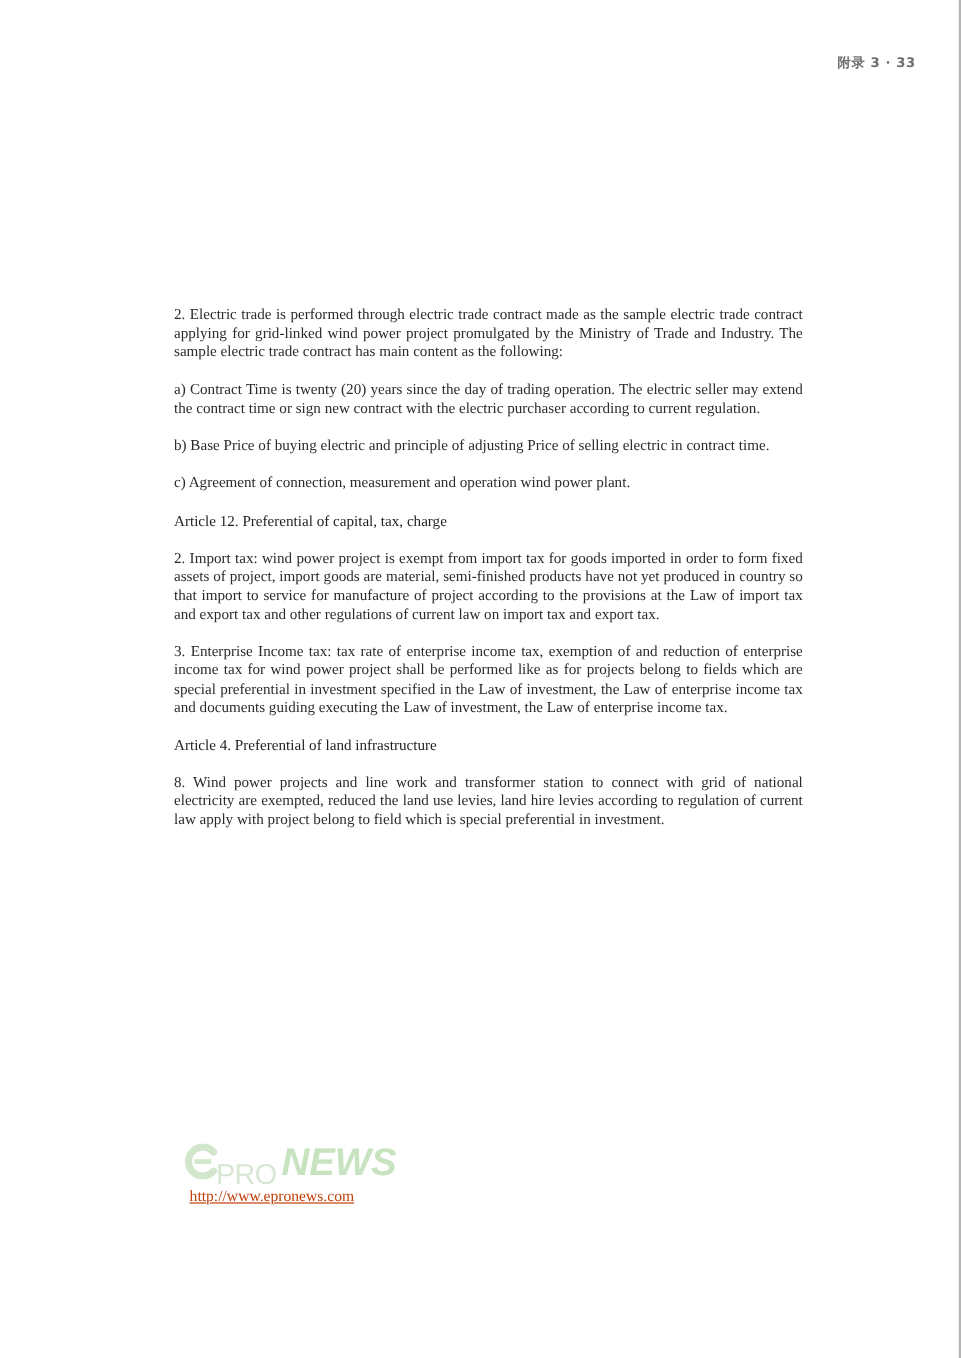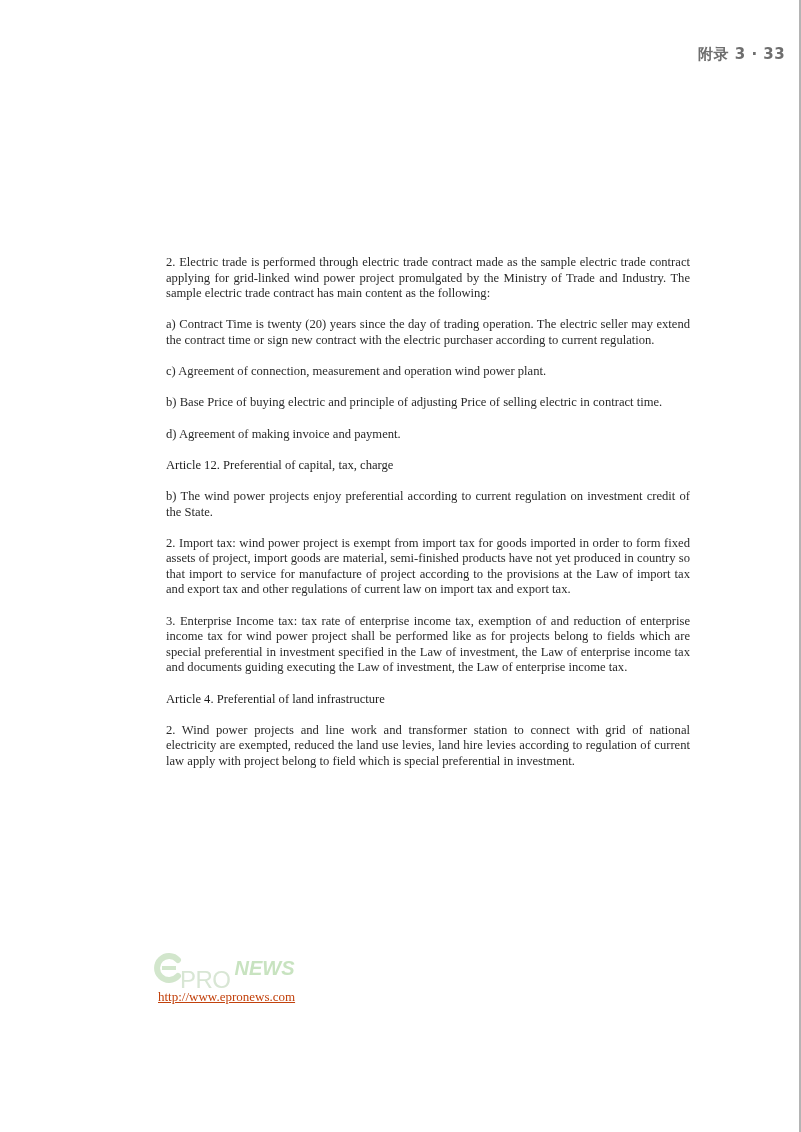--- a/index.html
+++ b/index.html
@@ -21,30 +21,30 @@
       right: 0;
       width: 2px;
       height: 1132px;
       background: #b4b4b4;
     }
     .page-header {
       position: absolute;
       top: 45px;
       left: 698px;
       font-family: "DejaVu Sans", "Liberation Sans", sans-serif;
-      font-size: 15px;
+      font-size: 11px;
       font-weight: bold;
       color: #6e6e6e;
       letter-spacing: 0.5px;
       white-space: nowrap;
     }
     .content {
       position: absolute;
       top: 255px;
-      left: 166px;
+      left: 145px;
       width: 524px;
       font-size: 12.6px;
       line-height: 15.6px;
     }
     .content p {
       margin: 0 0 15.6px 0;
       text-align: justify;
     }
     .content p.heading {
       font-weight: normal;
@@ -70,21 +70,21 @@
     .wm-pro {
       font-family: "Liberation Sans", sans-serif;
       font-size: 24px;
       color: #d8e6d4;
       letter-spacing: -0.5px;
       margin-left: -2px;
       margin-top: 24px;
     }
     .wm-news {
       font-family: "Liberation Sans", sans-serif;
-      font-size: 20px;
+      font-size: 32px;
       font-weight: bold;
       font-style: italic;
       color: #c8e3c0;
       margin-left: 4px;
     }
     .wm-url {
       font-family: "Liberation Serif", serif;
       font-size: 13px;
       color: #c2410c;
       text-decoration: underline;
@@ -95,29 +95,27 @@
 </head>
 <body>
 
 <div class="right-edge"></div>
 
 <div class="page-header">附录 3 · 33</div>
 
 <div class="content">
   <p>2. Electric trade is performed through electric trade contract made as the sample electric trade contract applying for grid-linked wind power project promulgated by the Ministry of Trade and Industry. The sample electric trade contract has main content as the following:</p>
   <p>a) Contract Time is twenty (20) years since the day of trading operation. The electric seller may extend the contract time or sign new contract with the electric purchaser according to current regulation.</p>
+  <p>b) Base Price of buying electric and principle of adjusting Price of selling electric in contract time.</p>
   <p>c) Agreement of connection, measurement and operation wind power plant.</p>
-  <p>b) Base Price of buying electric and principle of adjusting Price of selling electric in contract time.</p>
-  <p>d) Agreement of making invoice and payment.</p>
   <p class="heading">Article 12. Preferential of capital, tax, charge</p>
-  <p>b) The wind power projects enjoy preferential according to current regulation on investment credit of the State.</p>
   <p>2. Import tax: wind power project is exempt from import tax for goods imported in order to form fixed assets of project, import goods are material, semi-finished products have not yet produced in country so that import to service for manufacture of project according to the provisions at the Law of import tax and export tax and other regulations of current law on import tax and export tax.</p>
   <p>3. Enterprise Income tax: tax rate of enterprise income tax, exemption of and reduction of enterprise income tax for wind power project shall be performed like as for projects belong to fields which are special preferential in investment specified in the Law of investment, the Law of enterprise income tax and documents guiding executing the Law of investment, the Law of enterprise income tax.</p>
   <p class="heading">Article 4. Preferential of land infrastructure</p>
-  <p>2. Wind power projects and line work and transformer station to connect with grid of national electricity are exempted, reduced the land use levies, land hire levies according to regulation of current law apply with project belong to field which is special preferential in investment.</p>
+  <p>8. Wind power projects and line work and transformer station to connect with grid of national electricity are exempted, reduced the land use levies, land hire levies according to regulation of current law apply with project belong to field which is special preferential in investment.</p>
 </div>
 
 <div class="watermark">
   <div class="wm-logo">
     <span class="wm-c">
       <svg width="30" height="30" viewBox="0 0 30 30">
         <path d="M26 7 A12 12 0 1 0 26 23" fill="none" stroke="#d2e6cc" stroke-width="6" stroke-linecap="round"></path>
         <rect x="10" y="13" width="14" height="4" fill="#d2e6cc"></rect>
       </svg>
     </span>

